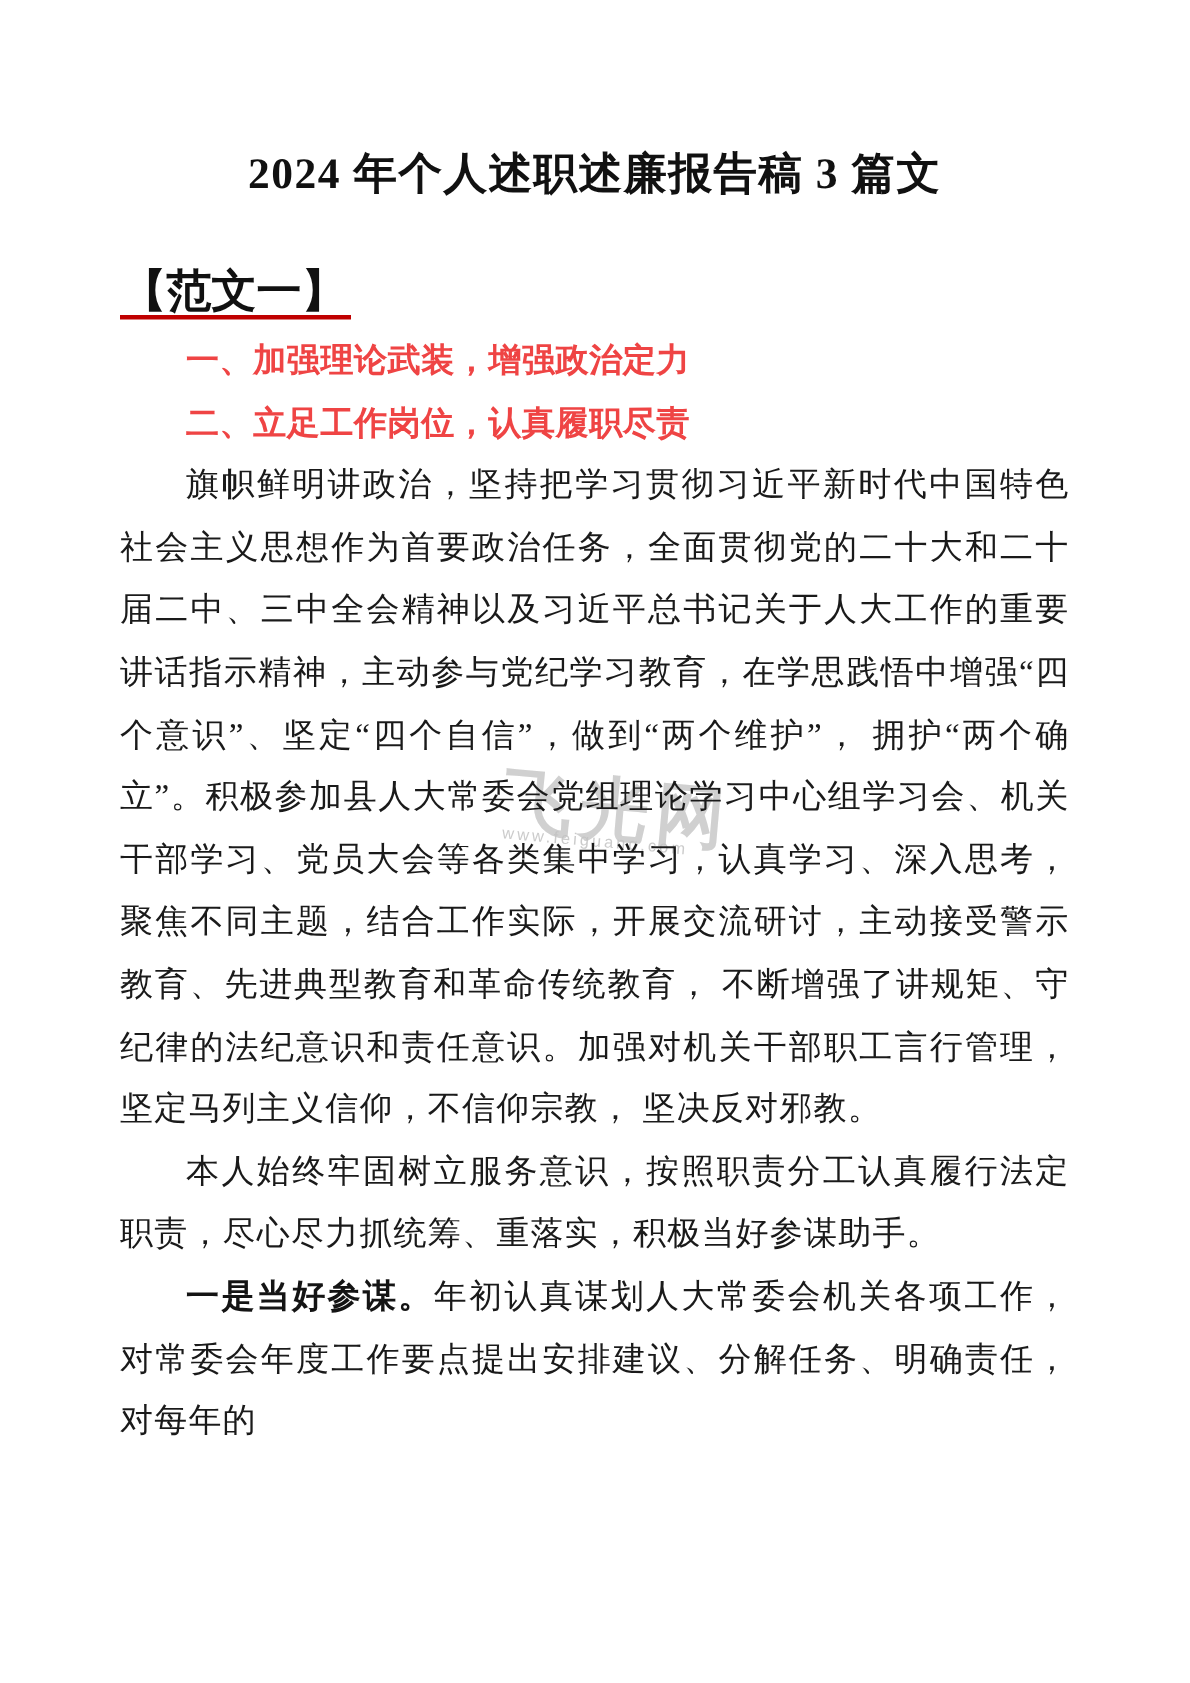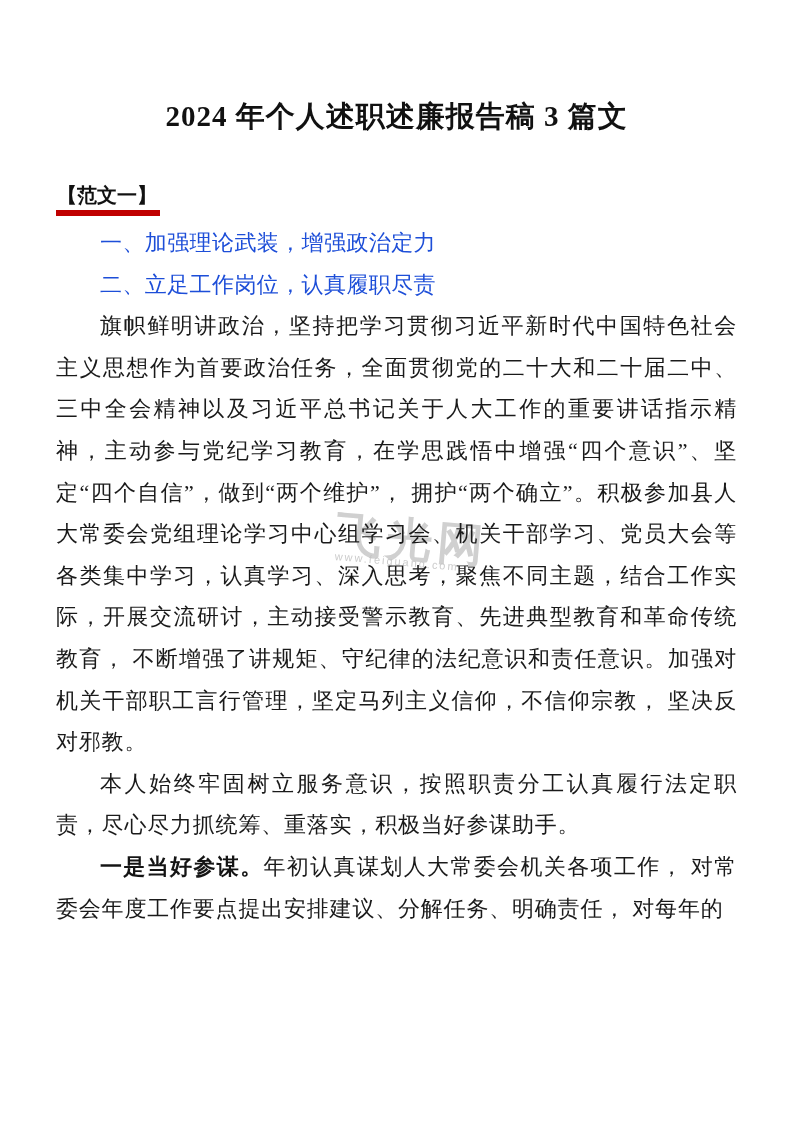--- a/index.html
+++ b/index.html
@@ -7,65 +7,65 @@
     padding: 0;
     background: #ffffff;
   }
   .page {
     position: relative;
     width: 793px;
     height: 1122px;
     margin: 0 auto;
     background: #ffffff;
     box-sizing: border-box;
-    padding: 0 56px;
+    padding: 0 80px;
     overflow: hidden;
     font-family: "Liberation Serif", "DejaVu Serif", serif;
     color: #1a1a1a;
   }
   .doc-title {
     margin: 0;
     padding-top: 97px;
     text-align: center;
     font-size: 29px;
     line-height: 38px;
     font-weight: 700;
     letter-spacing: 1px;
     color: #111111;
   }
   .sec-label-wrap {
     margin-top: 47px;
     line-height: 26px;
   }
   .sec-label-text {
     display: inline-block;
-    font-size: 20px;
+    font-size: 30px;
     font-weight: 700;
     padding: 0 3px 2px 1px;
-    border-bottom: 6px solid #f9a8d4;
+    border-bottom: 3px solid #f9a8d4;
     color: #111111;
   }
   .doc-body {
     position: relative;
     z-index: 1;
     margin-top: 6px;
     font-size: 22px;
     line-height: 41.6px;
     letter-spacing: 0.8px;
     text-align: justify;
   }
   .para {
     margin: 0;
     text-indent: 2em;
   }
   .para.heading {
-    font-weight: 400;
+    font-weight: 700;
     font-family: "Liberation Sans", "DejaVu Sans", sans-serif;
     letter-spacing: 0.4px;
-    color: #1d4ed8;
+    color: #ef4444;
   }
   .para .lead {
     font-weight: 700;
     font-family: "Liberation Sans", "DejaVu Sans", sans-serif;
     color: #141414;
   }
   .watermark {
     position: absolute;
     left: 338px;
     top: 508px;

